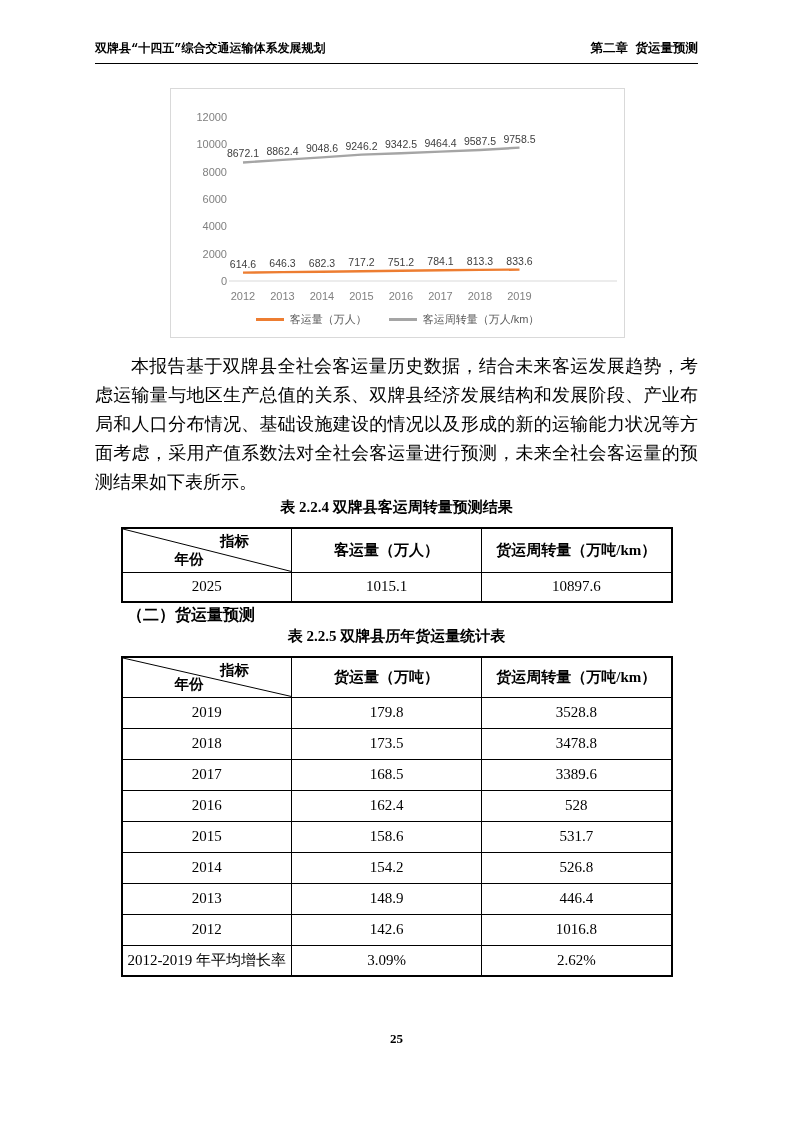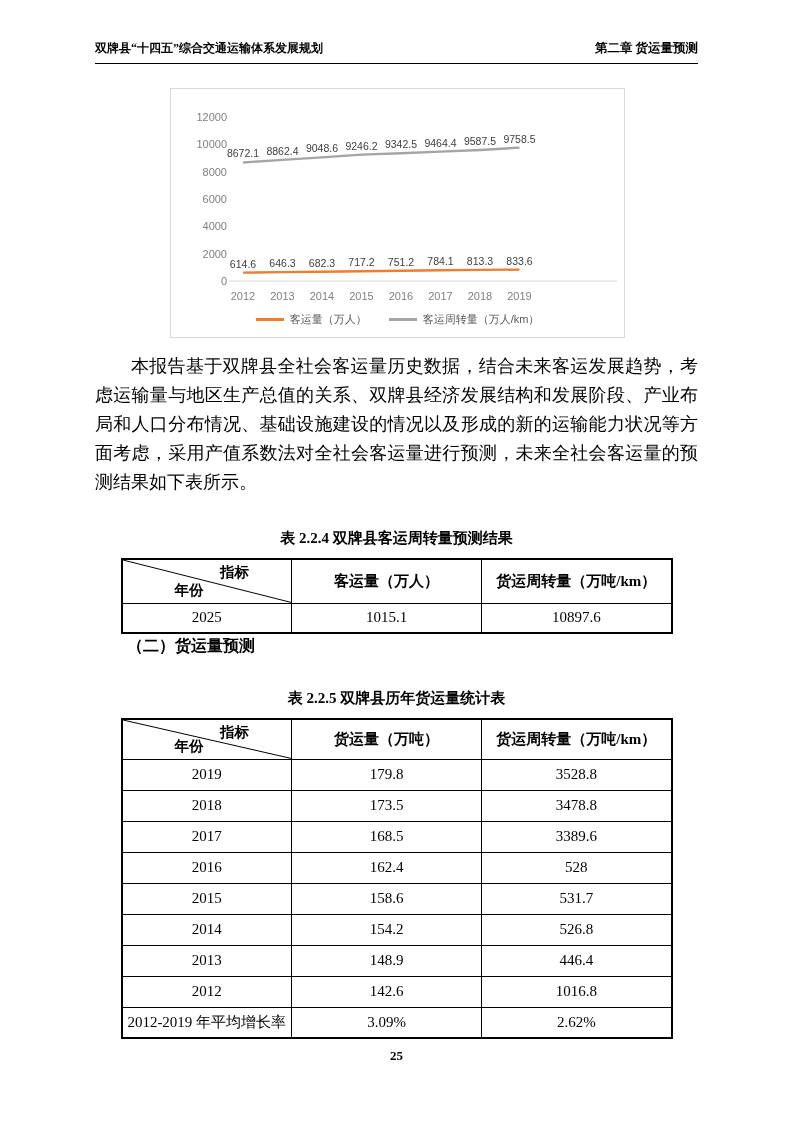--- a/index.html
+++ b/index.html
@@ -7,21 +7,21 @@
   .page {
     width:793px; height:1122px; background:#fff; position:relative; overflow:hidden;
     font-family:"Liberation Serif","DejaVu Serif",serif; color:#000;
   }
   .content { padding:40px 95px 0 95px; }
 
   
   .doc-header {
     display:flex; justify-content:space-between; align-items:flex-end;
     border-bottom:1.5px solid #000; padding-bottom:6px;
-    font-family:Liberation Serif, serif;
+    font-family:Liberation Mono, monospace;
   }
   .doc-header .hleft  { font-size:12px; font-weight:bold; }
   .doc-header .hright { font-size:12.5px; font-weight:bold; }
 
   
   .chart-box {
     width:455px; margin:24px 0 0 75px; border:1px solid #d9d9d9;
     padding:6px 0 6px 0; background:#fff;
   }
   .chart-box svg { display:block; }
@@ -35,21 +35,21 @@
   .legend-item { display:flex; align-items:center; gap:6px; }
   .legend-line { display:inline-block; width:28px; height:3px; background:#999; }
 
   
   .body-paragraph {
     margin-top:14px; font-size:18px; line-height:29px;
     text-align:justify; text-indent:2em;
   }
 
   
-  .table-caption { margin-top:32px; text-align:center; font-size:15px; font-weight:bold; }
+  .table-caption { margin-top:1px; text-align:center; font-size:15px; font-weight:bold; }
   .section-heading {
     margin-top:2px; padding-left:32px; font-size:16px; font-weight:bold;
     font-family:"Liberation Sans","DejaVu Sans",sans-serif;
   }
 
   
   table.data-table {
     width:550px; margin:10px auto 0 auto; border-collapse:collapse; table-layout:fixed;
     font-size:15px;
   }
@@ -64,21 +64,21 @@
   table.t2 td { height:31px; }
 
   .corner-cell { position:relative; overflow:hidden; padding:12px !important; }
   .diag-svg { position:absolute; left:0; top:0; width:100%; height:100%; }
   .diag-svg line { stroke:#000; stroke-width:1; }
   .corner-top    { position:absolute; top:3px;    right:42px; font-weight:bold; font-size:14.5px; }
   .corner-bottom { position:absolute; bottom:3px; left:52px;  font-weight:bold; font-size:14.5px; }
 
   
   .page-number {
-    position:absolute; bottom:58px; left:0; right:0; text-align:center;
+    position:absolute; bottom:75px; left:0; right:0; text-align:center;
     font-size:13px; font-weight:bold;
   }
 </style>
 </head>
 <body>
 
 <div class="page">
   <div class="content">
 
     <div class="doc-header">

